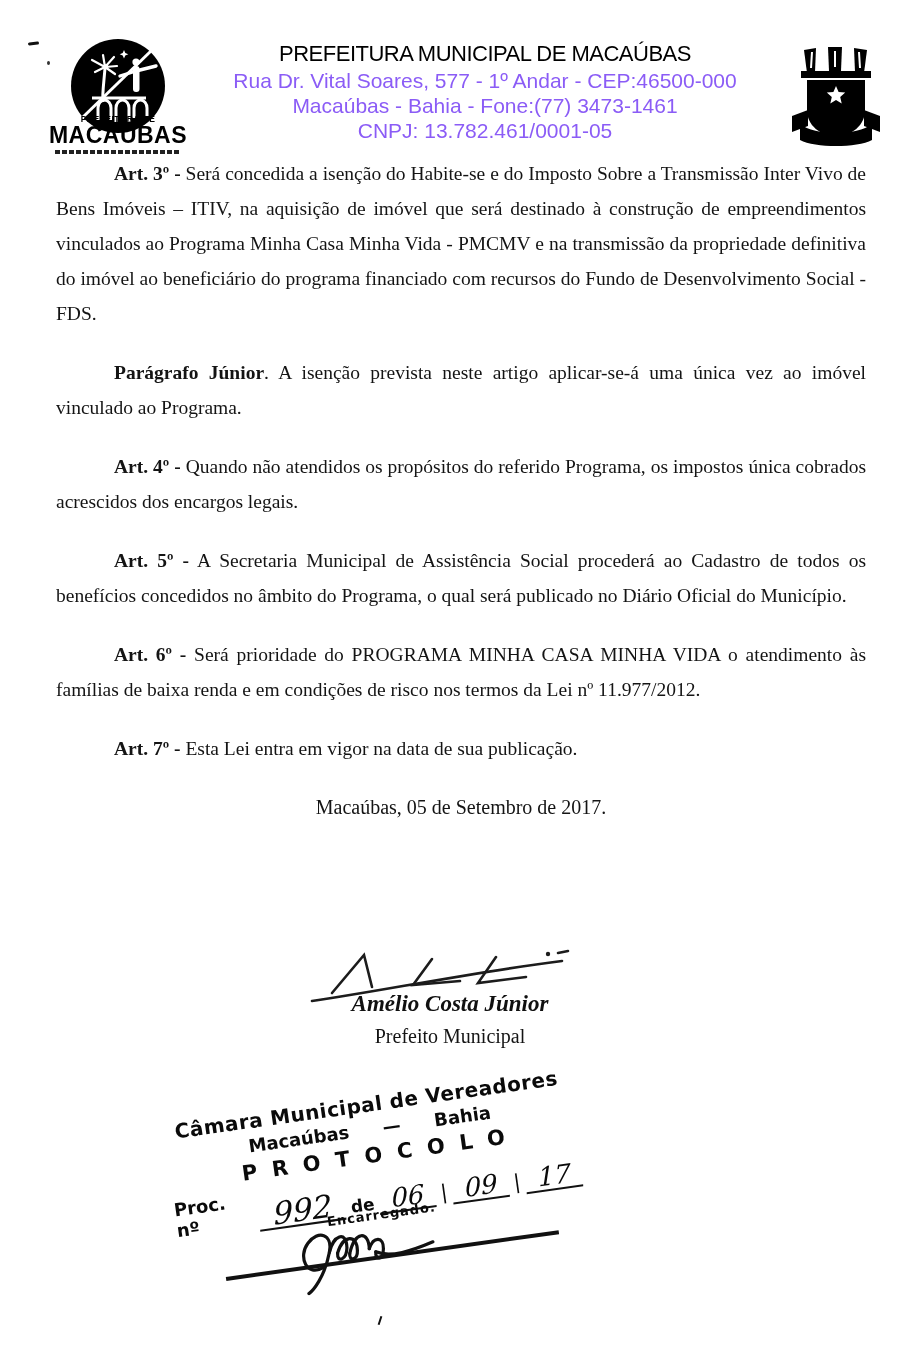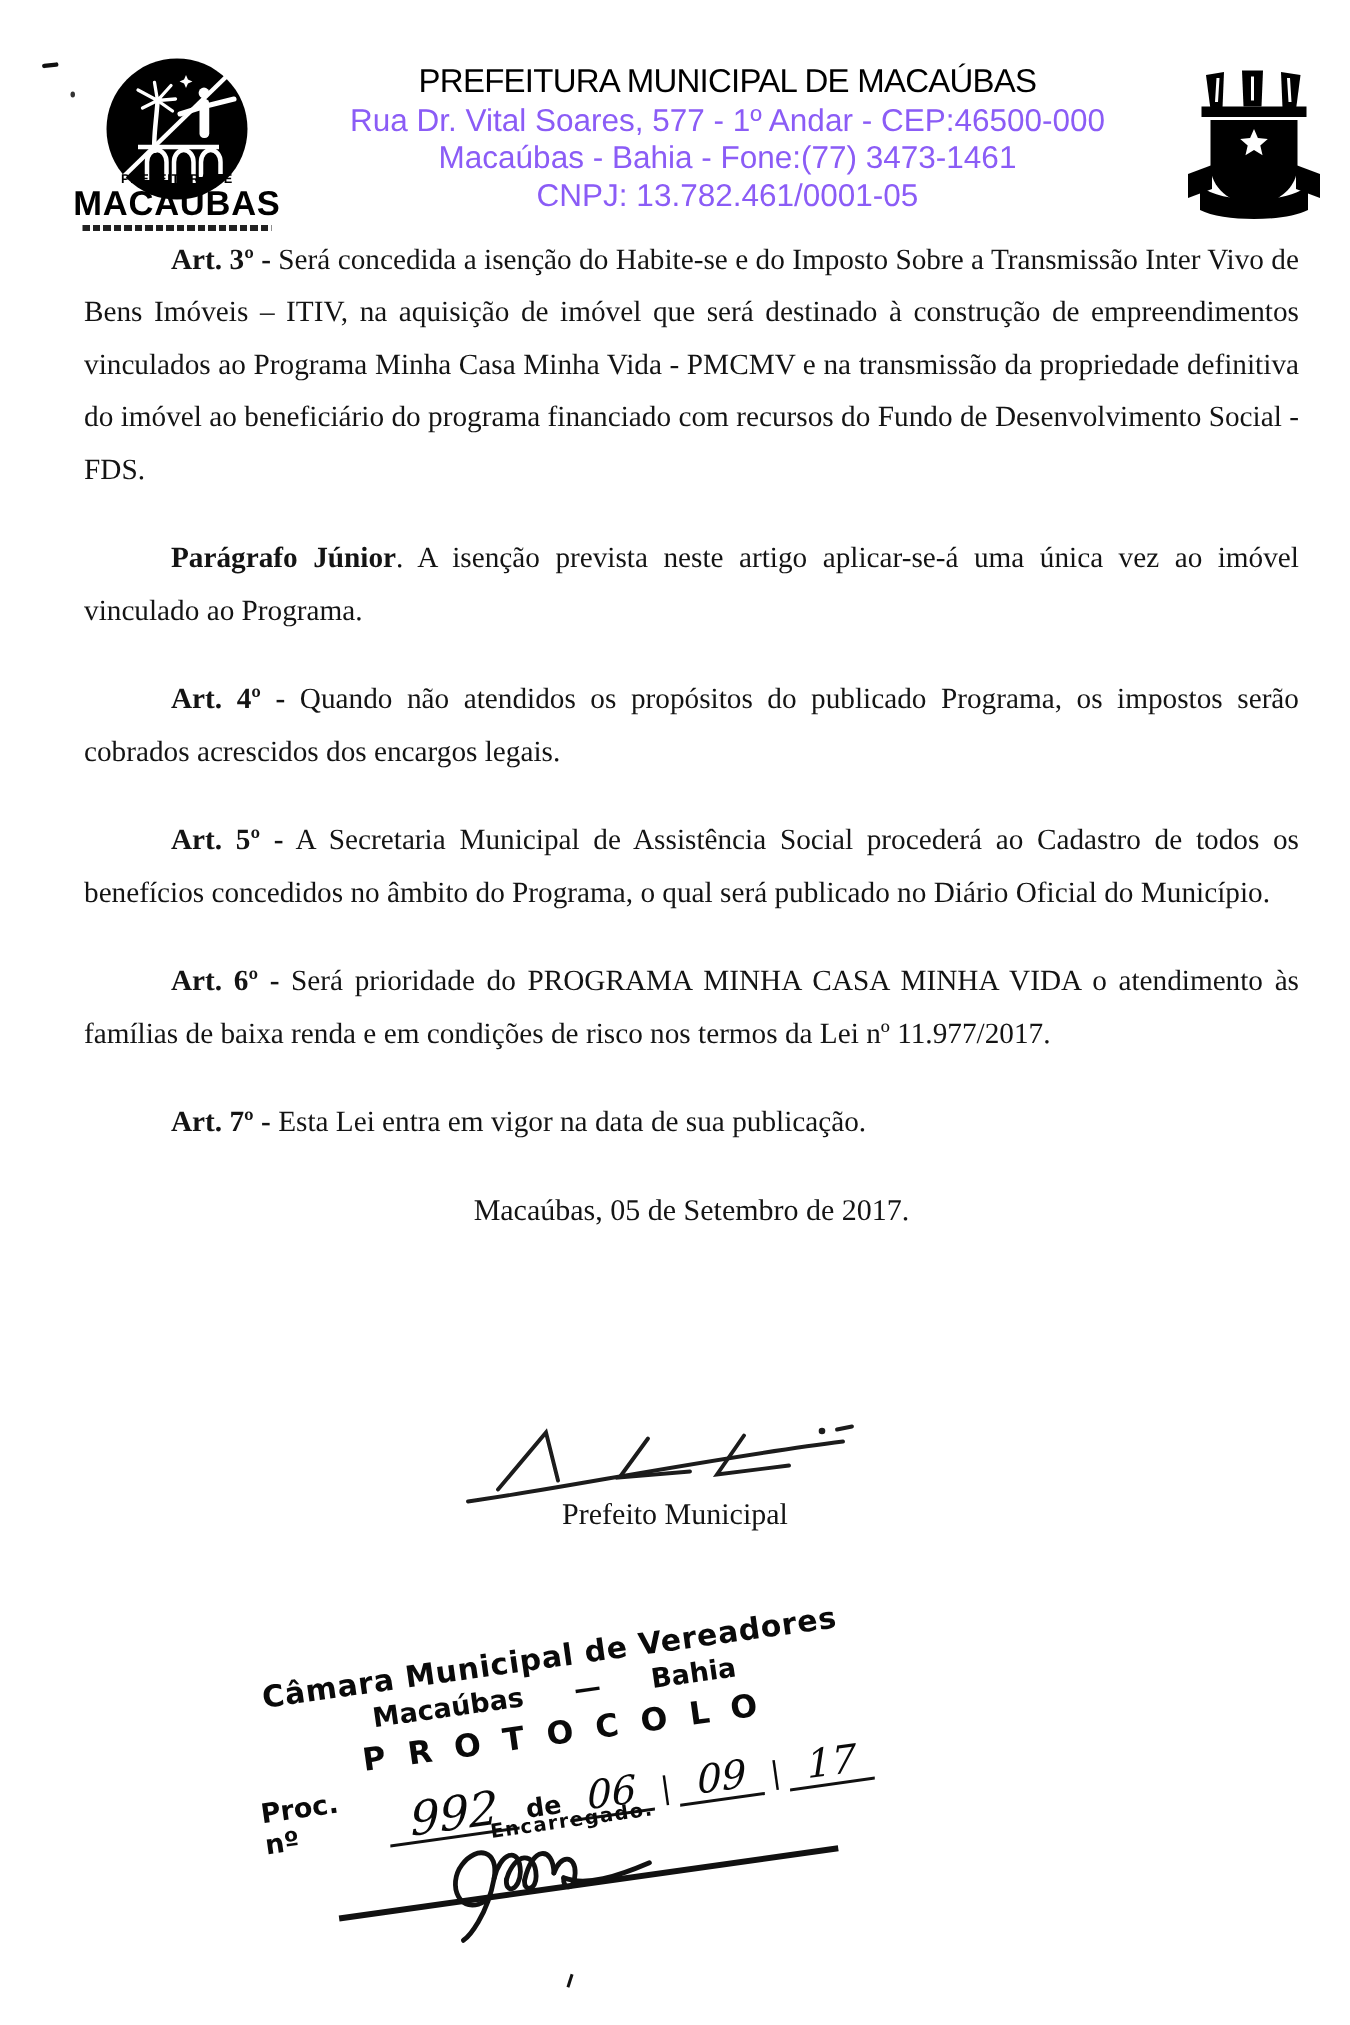--- a/index.html
+++ b/index.html
@@ -121,38 +121,39 @@
 
       <path d="M2,72 L18,66 V82 L2,88 Z" fill="#000"></path>
       <path d="M90,72 L74,66 V82 L90,88 Z" fill="#000"></path>
       <path d="M10,80 C25,92 67,92 82,80 L82,96 C67,104 25,104 10,96 Z" fill="#000"></path>
     </svg>
   </div>
 
   <div class="content">
     <p class="para"><span class="lead">Art. 3º -</span><span> Será concedida a isenção do Habite-se e do Imposto Sobre a Transmissão Inter Vivo de Bens Imóveis – ITIV, na aquisição de imóvel que será destinado à construção de empreendimentos vinculados ao Programa Minha Casa Minha Vida - PMCMV e na transmissão da propriedade definitiva do imóvel ao beneficiário do programa financiado com recursos do Fundo de Desenvolvimento Social - FDS.</span></p>
     <p class="para"><span class="lead">Parágrafo Júnior</span><span>. A isenção prevista neste artigo aplicar-se-á uma única vez ao imóvel vinculado ao Programa.</span></p>
-    <p class="para"><span class="lead">Art. 4º -</span><span> Quando não atendidos os propósitos do publicado Programa, os impostos serão cobrados acrescidos dos encargos legais.</span></p>
+    <p class="para"><span class="lead">Art. 4º -</span><span> Quando não atendidos os propósitos do referido Programa, os impostos única cobrados acrescidos dos encargos legais.</span></p>
     <p class="para"><span class="lead">Art. 5º -</span><span> A Secretaria Municipal de Assistência Social procederá ao Cadastro de todos os benefícios concedidos no âmbito do Programa, o qual será publicado no Diário Oficial do Município.</span></p>
-    <p class="para"><span class="lead">Art. 6º -</span><span> Será prioridade do PROGRAMA MINHA CASA MINHA VIDA o atendimento às famílias de baixa renda e em condições de risco nos termos da Lei nº 11.977/2017.</span></p>
+    <p class="para"><span class="lead">Art. 6º -</span><span> Será prioridade do PROGRAMA MINHA CASA MINHA VIDA o atendimento às famílias de baixa renda e em condições de risco nos termos da Lei nº 11.977/2012.</span></p>
     <p class="para"><span class="lead">Art. 7º -</span><span> Esta Lei entra em vigor na data de sua publicação.</span></p>
     <p class="para dateline">Macaúbas, 05 de Setembro de 2017.</p>
   </div>
 
   <div class="sig-block">
     <svg class="sig-scribble" viewBox="0 0 280 60" width="280" height="60">
       <g stroke="#1c1c1c" stroke-width="2.6" fill="none" stroke-linecap="round">
         <path d="M2,56 C60,48 170,26 252,16"></path>
         <path d="M22,48 L54,10 L62,42"></path>
         <path d="M122,14 L103,40 L150,36"></path>
         <path d="M186,12 L168,38 L216,32"></path>
         <path d="M248,8 L258,6"></path>
       </g>
       <circle cx="238" cy="9" r="2.2" fill="#1c1c1c"></circle>
     </svg>
+    <div class="sig-name">Amélio Costa Júnior</div>
     <div class="sig-role">Prefeito Municipal</div>
   </div>
 
   <div class="stamp">
     <div class="stamp-line1">Câmara Municipal de Vereadores</div>
     <div class="stamp-line2">
       <span>Macaúbas</span>
       <span>—</span>
       <span>Bahia</span>
     </div>

